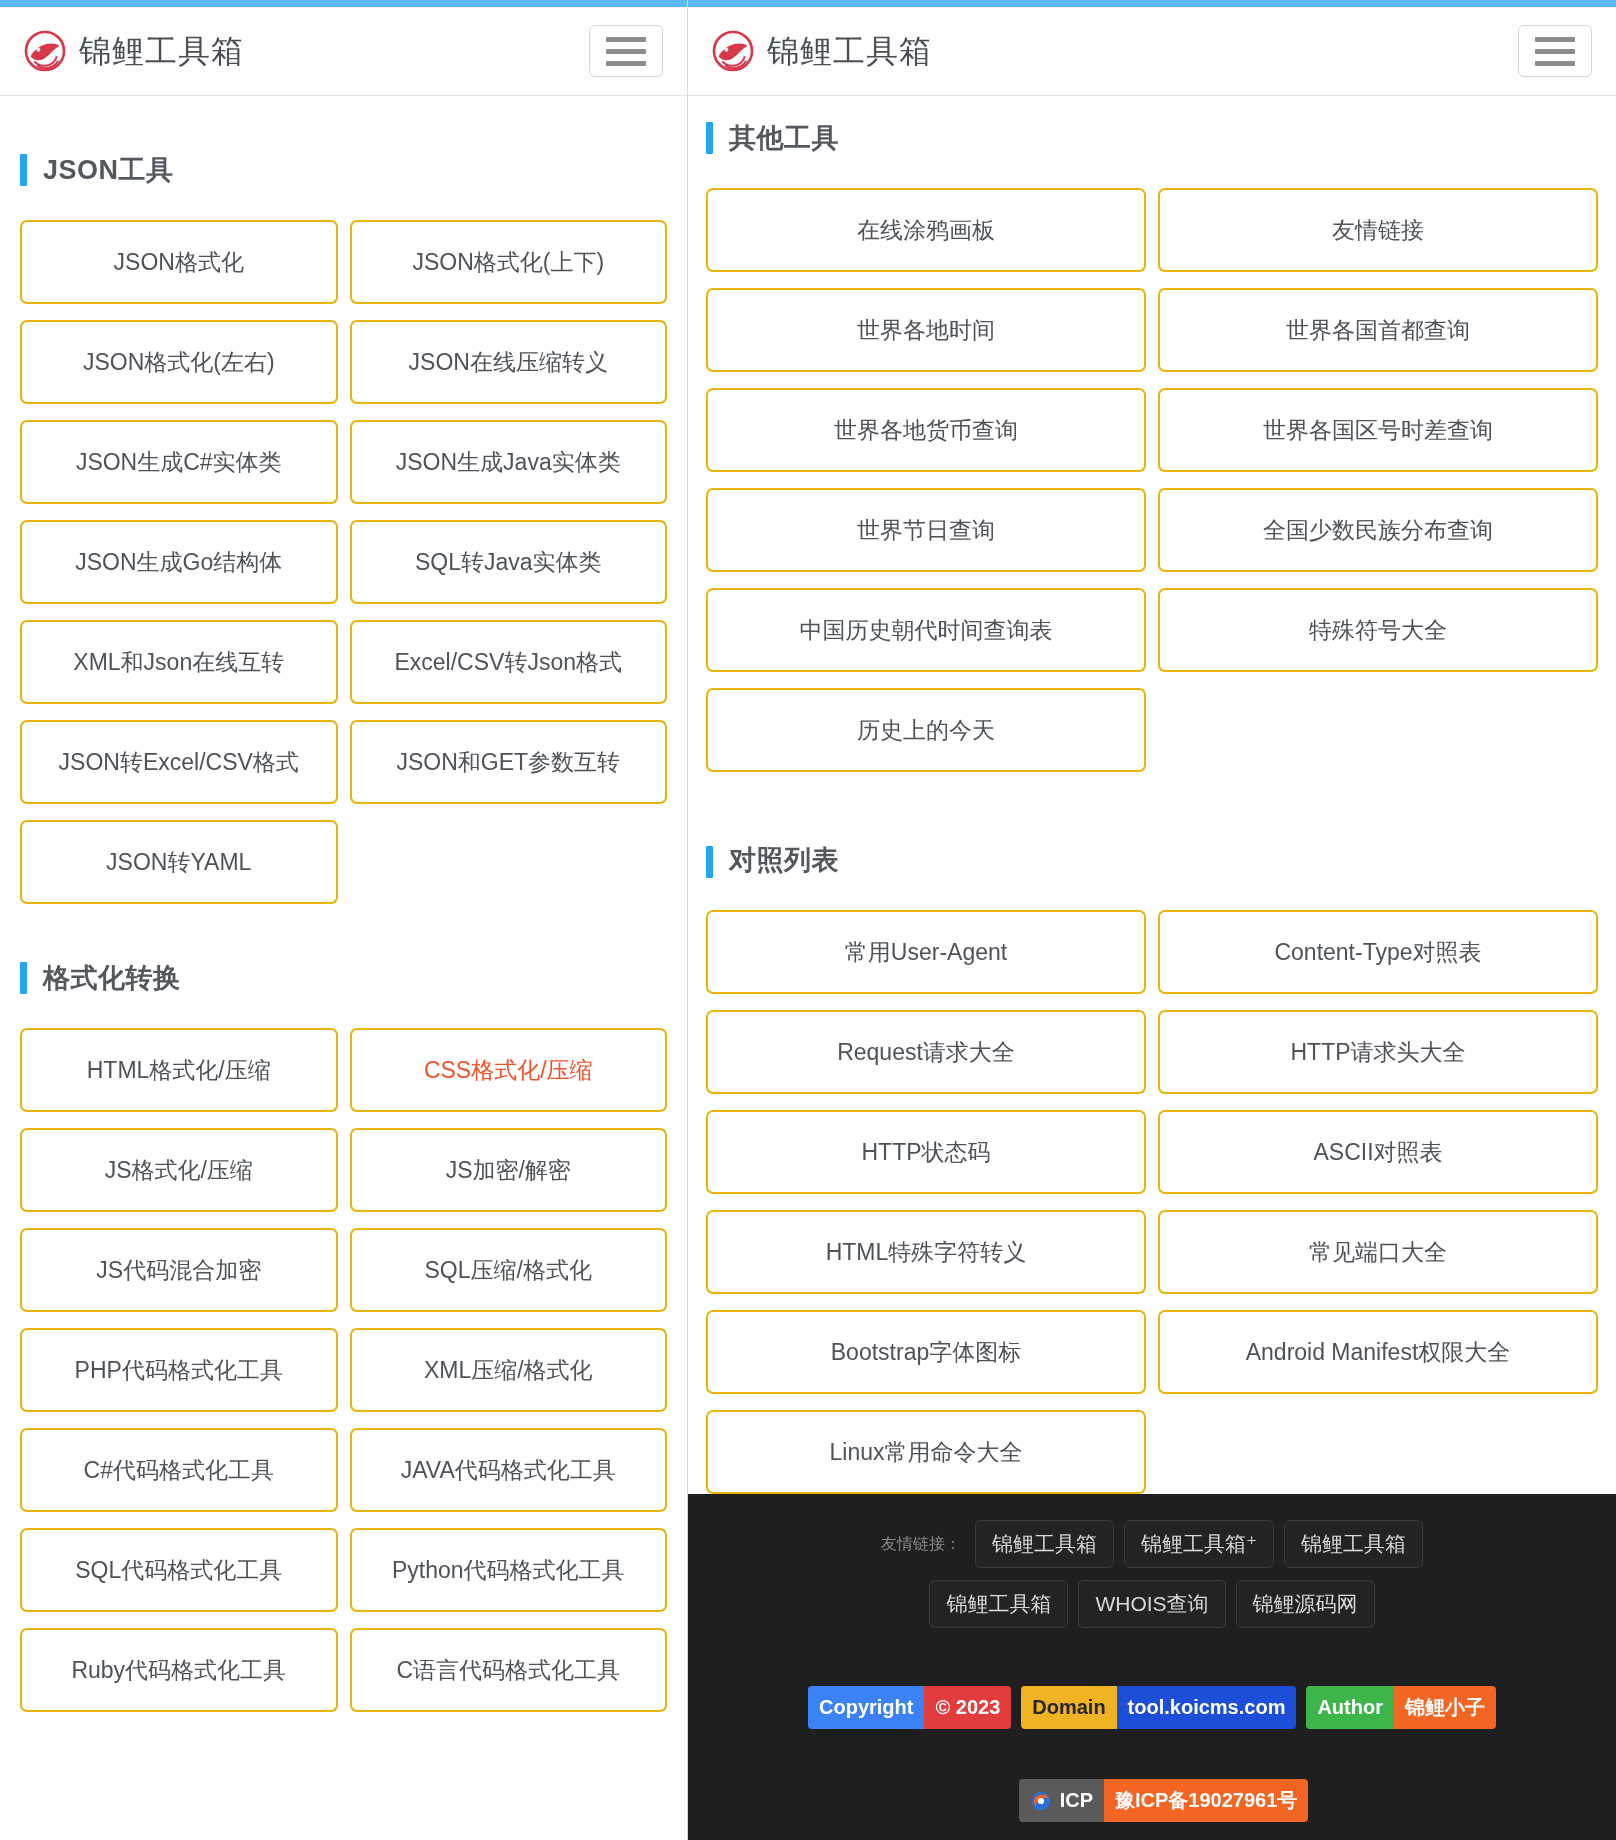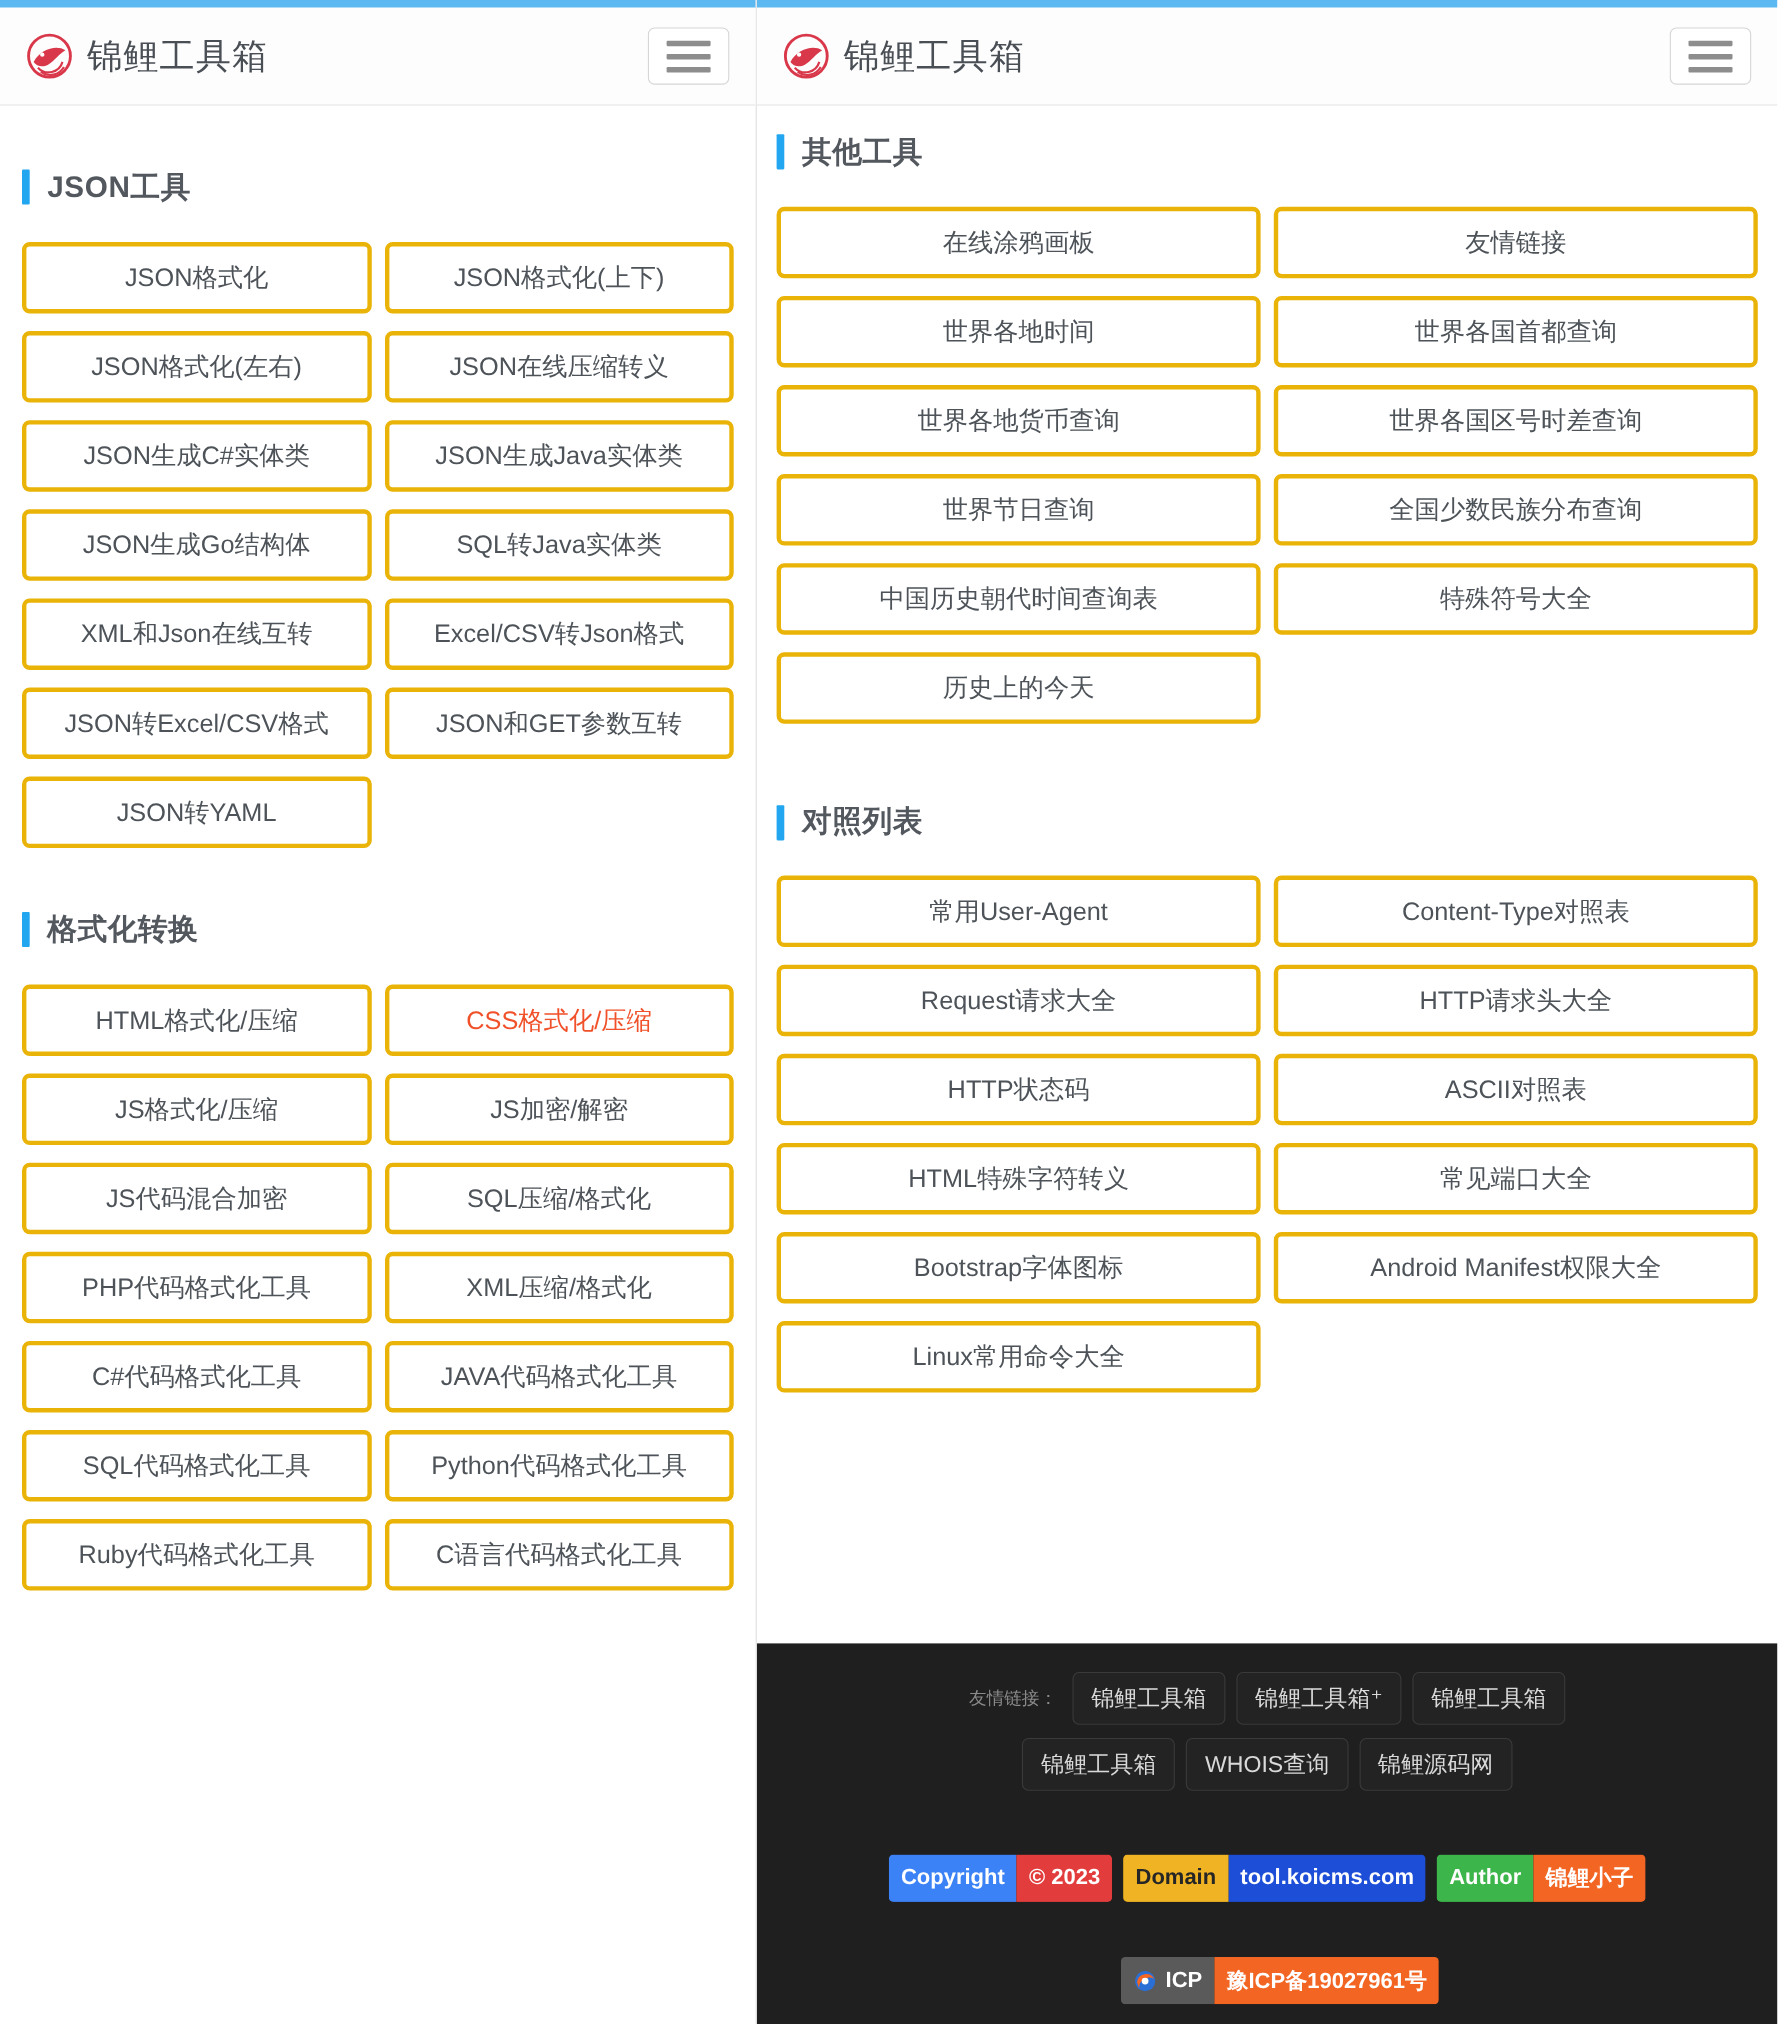--- a/index.html
+++ b/index.html
@@ -51,22 +51,22 @@
     display: flex; align-items: center; gap: 16px;
     margin: 56px 0 32px 0;
   }
   .panel-right .section-head { margin-top: 24px; }
   .bar { width: 7px; height: 32px; background: #23a6f0; border-radius: 1px; flex: none; }
   .section-title { font-size: 27px; color: #53585f; font-weight: 700; letter-spacing: .5px; }
 
   
   .grid { display: grid; grid-template-columns: 1fr 1fr; column-gap: 12px; row-gap: 16px; }
   .tool {
-    height: 65px;
-    border: 4px solid #eab308; border-radius: 7px;
+    height: 84px;
+    border: 2px solid #eab308; border-radius: 7px;
     background: #fff;
     display: flex; align-items: center; justify-content: center;
     font-size: 23px; color: #4d5358;
     text-align: center; white-space: nowrap;
     cursor: pointer;
   }
   .tool.active { color: #f1512a; font-weight: 400; }
 
   
   .footer {

